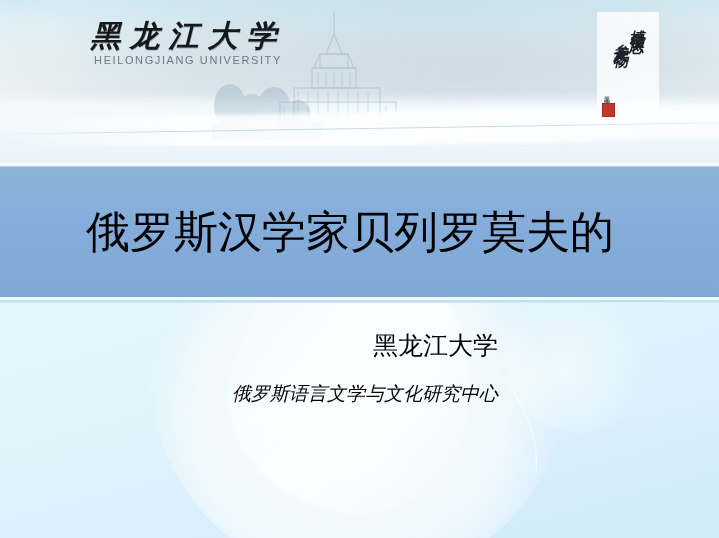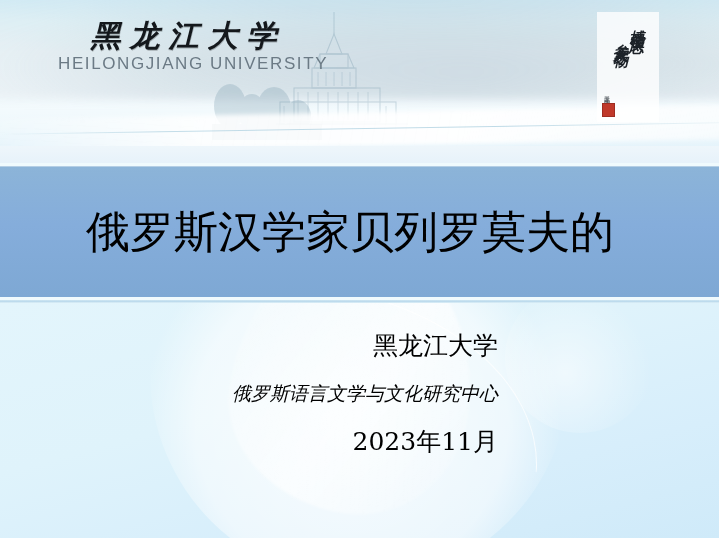--- a/index.html
+++ b/index.html
@@ -81,21 +81,21 @@
     font-weight: 700;
     letter-spacing: 9px;
     color: #14181c;
     line-height: 1.08;
     font-style: italic;
     text-shadow: 0.5px 0.5px 0 rgba(0,0,0,0.25);
   }
   .logo-en {
     margin-top: 2px;
     font-family: "Liberation Sans", sans-serif;
-    font-size: 17px;
+    font-size: 11px;
     font-weight: 400;
     letter-spacing: 1.6px;
     color: #6b7a85;
     white-space: nowrap;
   }
 
   
   .watermark-building {
     position: absolute;
     left: 268px; top: 10px;
@@ -330,17 +330,16 @@
 
   <div class="body-area">
     <div class="swoosh-a"></div>
     <div class="swoosh-b"></div>
     <div class="swoosh-line"></div>
     <div class="swoosh-c"></div>
 
     <div class="body-text">
       <div class="body-line">黑龙江大学</div>
       <div class="body-line wide">俄罗斯语言文学与文化研究中心</div>
-      <div class="body-line last">2023年11月</div>
     </div>
 
   </div>
 </div>
 
 </body></html>

